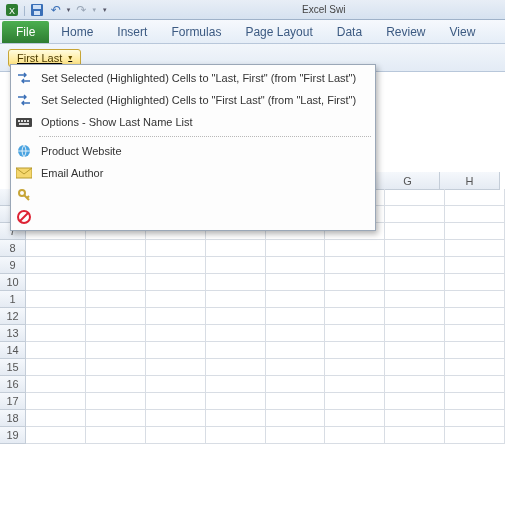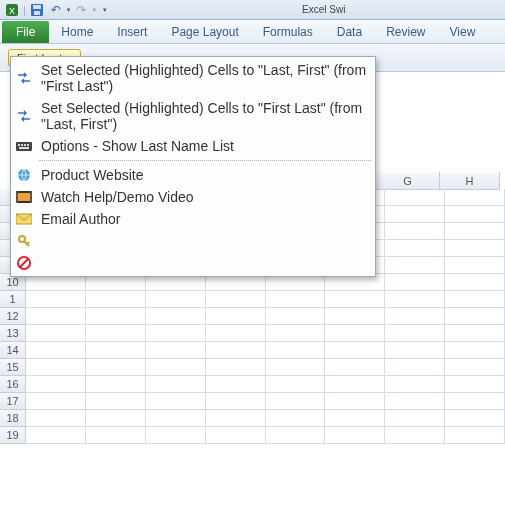--- a/index.html
+++ b/index.html
@@ -12,21 +12,21 @@
 
   .ribbon-tabs { height: 24px; background: linear-gradient(#f6f9fd, #e5edf7); display: flex; align-items: flex-end; font-size: 12px; color: #3c5a82; border-bottom: 1px solid #b8c7da; }
   .tab { padding: 4px 12px 4px 12px; cursor: default; }
   .tab.file { background: #2e7d32; background: linear-gradient(#4caf50, #2e7d32); color: #fff; border-radius: 2px 2px 0 0; margin-left: 2px; padding: 4px 14px; }
   .tab.file span { font-weight: 400; }
 
   .ribbon-body { height: 28px; background: linear-gradient(#f2f6fb, #e3ebf5); border-bottom: 1px solid #b8c7da; display: flex; align-items: center; padding: 0 8px; position: relative; text-decoration: underline; }
   .dropdown-btn { background: linear-gradient(#fffcdf, #ffe27a); border: 1px solid #c7a537; border-radius: 3px; padding: 2px 8px; font-size: 11px; color: #4c3b00; display: flex; align-items: center; gap: 6px; }
   .dropdown-btn .arrow { font-size: 8px; color: #6b5300; }
 
-  .menu { position: absolute; left: 10px; top: 56px; width: 366px; background: #fdfdfd; border: 1px solid #9aa7b7; box-shadow: 2px 3px 6px rgba(0,0,0,0.3); font-size: 14px; color: #333; padding: 2px 0; z-index: 50; }
+  .menu { position: absolute; left: 10px; top: 64px; width: 366px; background: #fdfdfd; border: 1px solid #9aa7b7; box-shadow: 2px 3px 6px rgba(0,0,0,0.3); font-size: 11px; color: #333; padding: 2px 0; z-index: 50; }
   .menu .item { display: flex; align-items: center; padding: 3px 8px 3px 4px; gap: 8px; cursor: default; }
   .menu .icon { width: 18px; height: 16px; display: flex; align-items: center; justify-content: center; flex: 0 0 18px; }
   .menu .sep { border-top: 1px dotted #b8b8b8; margin: 3px 4px 3px 28px; }
 
   .sheet { position: absolute; left: 0; right: 0; top: 72px; bottom: 0; }
   .rowhdrs { position: absolute; left: 0; top: 0; width: 26px; }
   .rowhdr { height: 17px; background: linear-gradient(#f5f8fc, #e5ebf3); border-right: 1px solid #c4cdd8; border-bottom: 1px solid #c4cdd8; font-size: 11px; color: #555; display: flex; align-items: center; justify-content: center; }
   .colhdrs { position: absolute; left: 26px; right: 0; top: -18px; height: 18px; display: flex; }
   .colhdr { width: 64px; height: 18px; background: linear-gradient(#f5f8fc, #e5ebf3); border-right: 1px solid #c4cdd8; border-bottom: 1px solid #c4cdd8; font-size: 11px; color: #555; display: flex; align-items: center; justify-content: center; }
   .cells { position: absolute; left: 26px; right: 0; top: 0; bottom: 0; }
@@ -60,22 +60,22 @@
     <span style="font-size:7px;color:#9aa7b7">▾</span>
     <span style="font-size:7px;color:#556;padding-left:4px">▾</span>
   </div>
   <div class="app-title">Excel Swi</div>
 </div>
 
 <div class="ribbon-tabs">
   <div class="tab file"><span>File</span></div>
   <div class="tab">Home</div>
   <div class="tab">Insert</div>
+  <div class="tab">Formulas</div>
   <div class="tab">Page Layout</div>
-  <div class="tab">Formulas</div>
   <div class="tab">Data</div>
   <div class="tab">Review</div>
   <div class="tab">View</div>
 </div>
 
 <div class="ribbon-body">
   <div class="dropdown-btn">
     <span>First Last</span>
     <span class="arrow">▾</span>
   </div>
@@ -295,31 +295,20 @@
         <svg width="14" height="14">
           <circle cx="7" cy="7" r="6" fill="#4aa3e0"></circle>
           <path d="M1 7 L13 7 M7 1 Q11 7 7 13 M7 1 Q3 7 7 13" stroke="#fff" fill="none" stroke-width="0.8"></path>
         </svg>
       </span>
       <span>Product Website</span>
     </div>
     <div class="item">
       <span class="icon">
         <svg width="16" height="12">
-          <rect x="0" y="0" width="16" height="12" fill="#333"></rect>
-          <rect x="2" y="2" width="12" height="8" fill="#f0a030"></rect>
-          <rect x="0" y="0" width="2" height="12" fill="#555"></rect>
-          <rect x="14" y="0" width="2" height="12" fill="#555"></rect>
-        </svg>
-      </span>
-      <span>Watch Help/Demo Video</span>
-    </div>
-    <div class="item">
-      <span class="icon">
-        <svg width="16" height="12">
           <rect x="0" y="1" width="16" height="10" fill="#f5d76e" stroke="#b79a2e"></rect>
           <path d="M0 1 L8 7 L16 1" stroke="#b79a2e" fill="none"></path>
         </svg>
       </span>
       <span>Email Author</span>
     </div>
     <div class="item">
       <span class="icon">
         <svg width="14" height="14">
           <circle cx="5" cy="5" r="3" fill="none" stroke="#c7a537" stroke-width="2"></circle>

